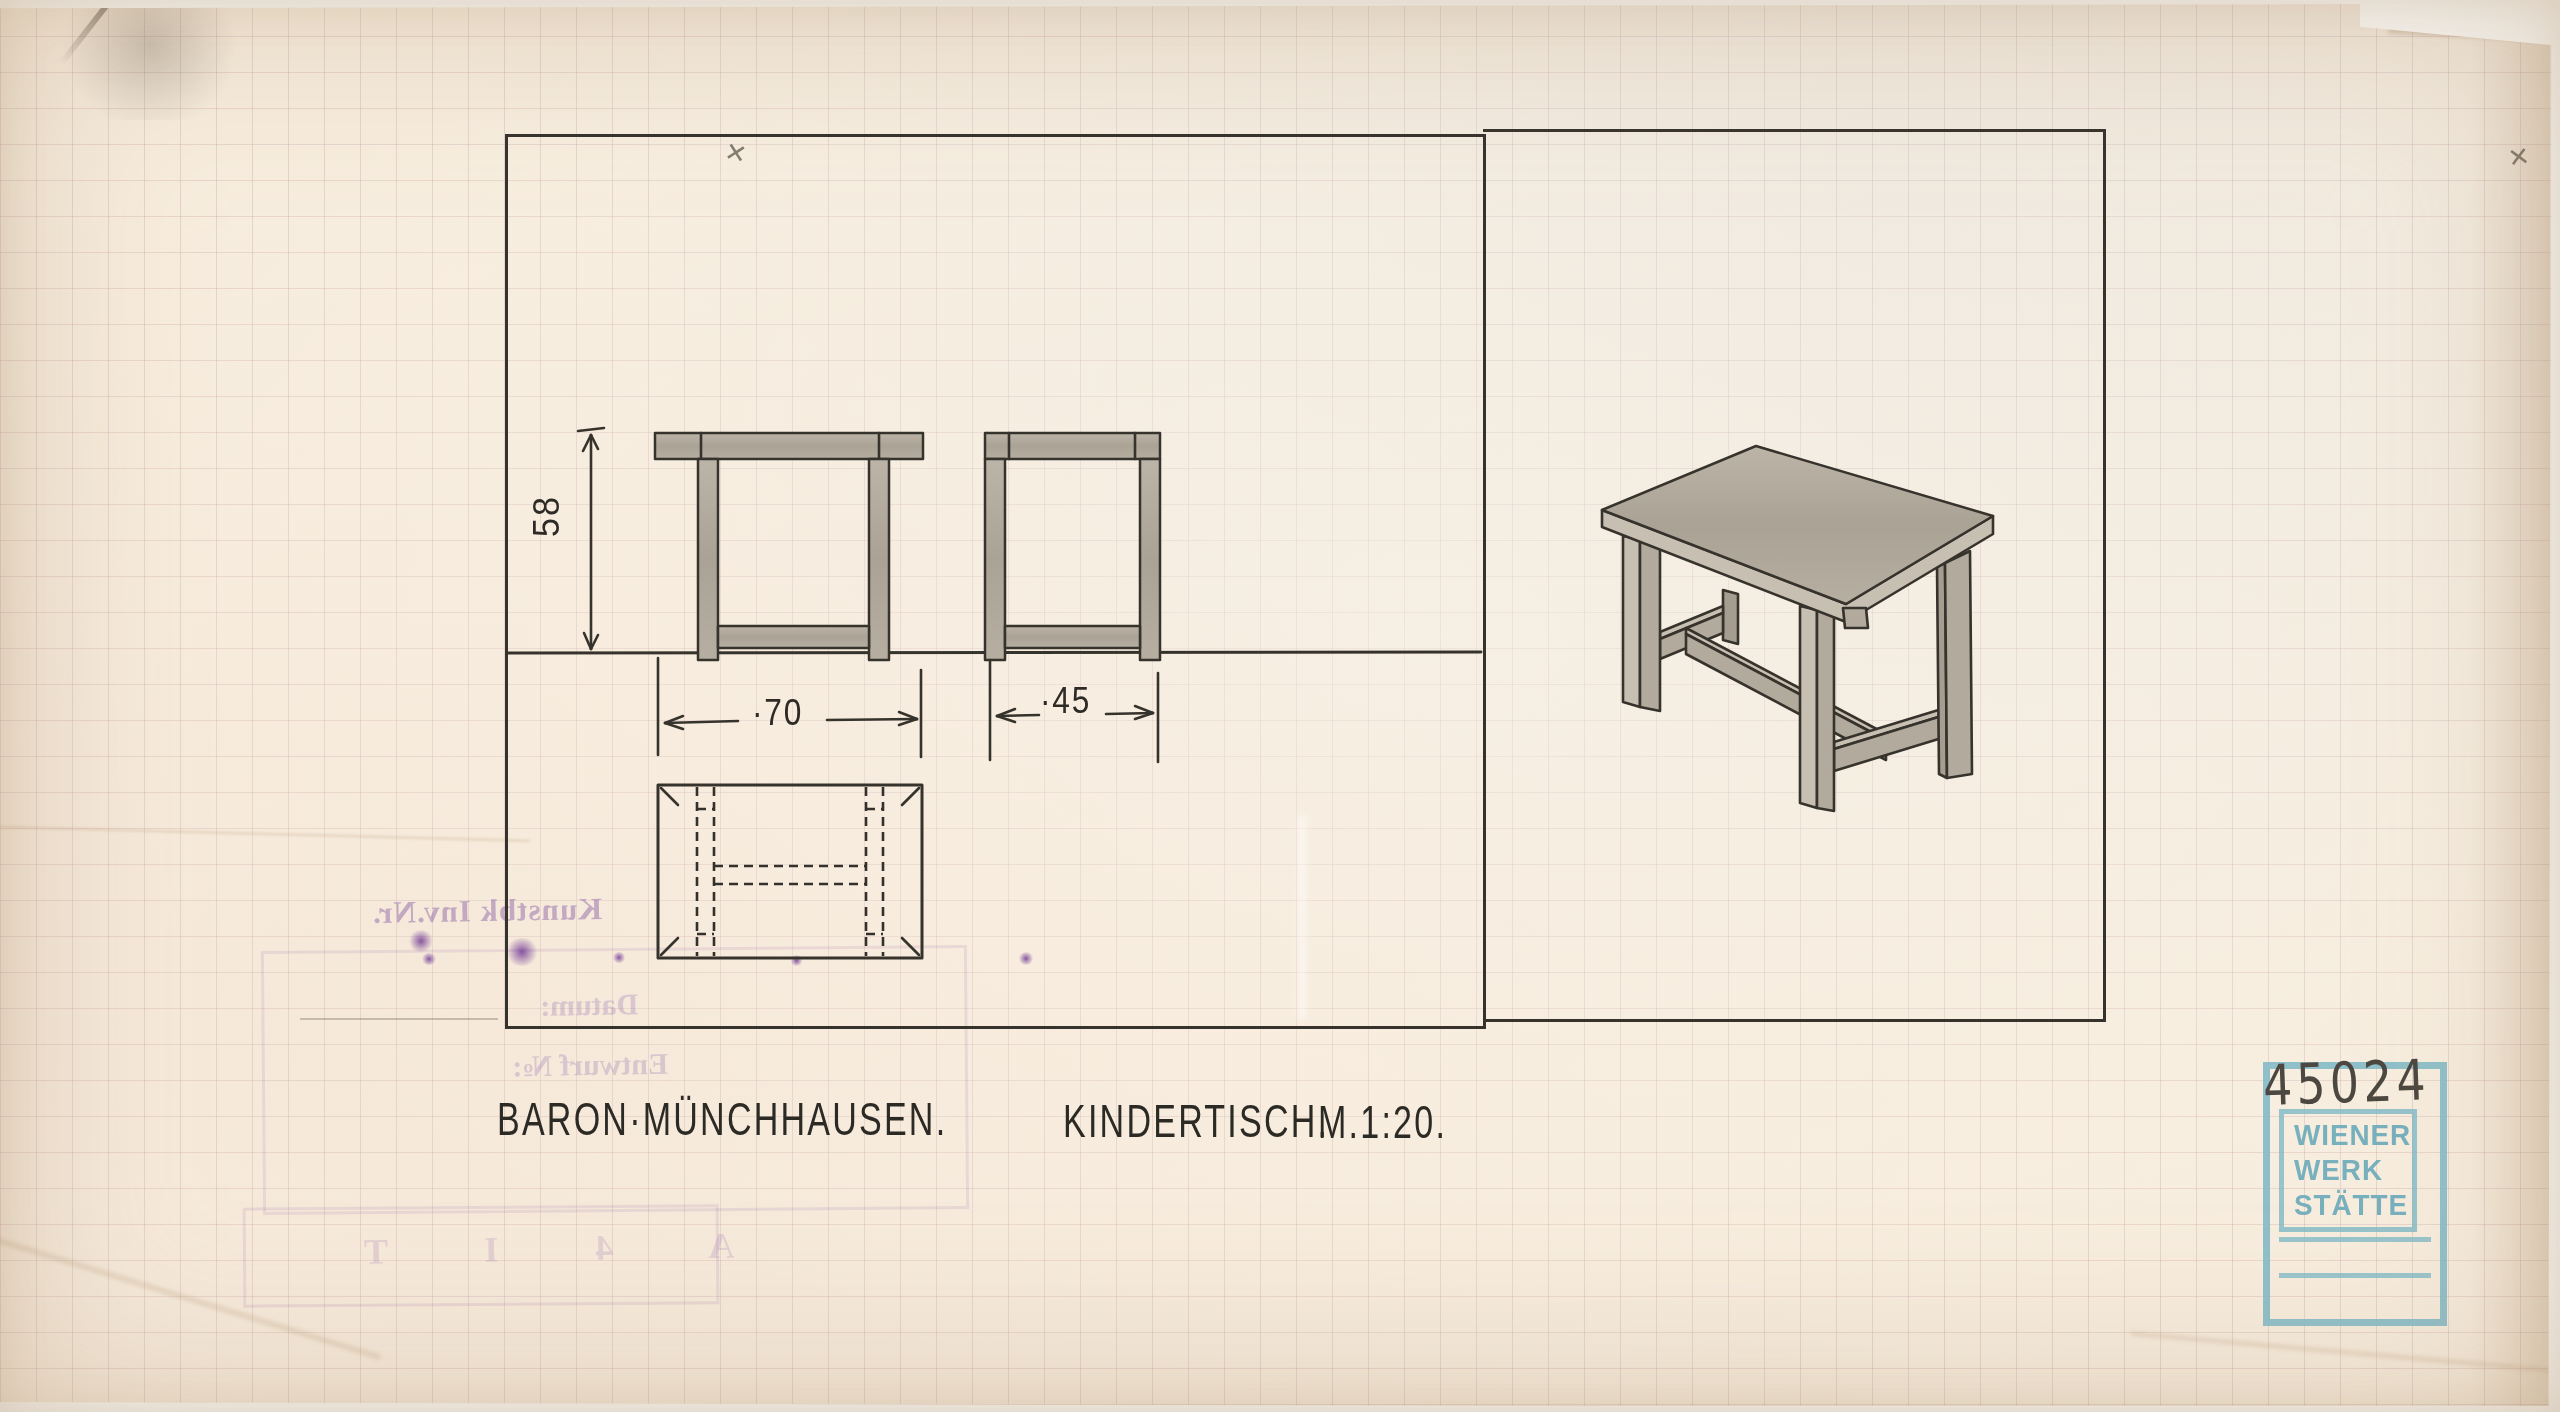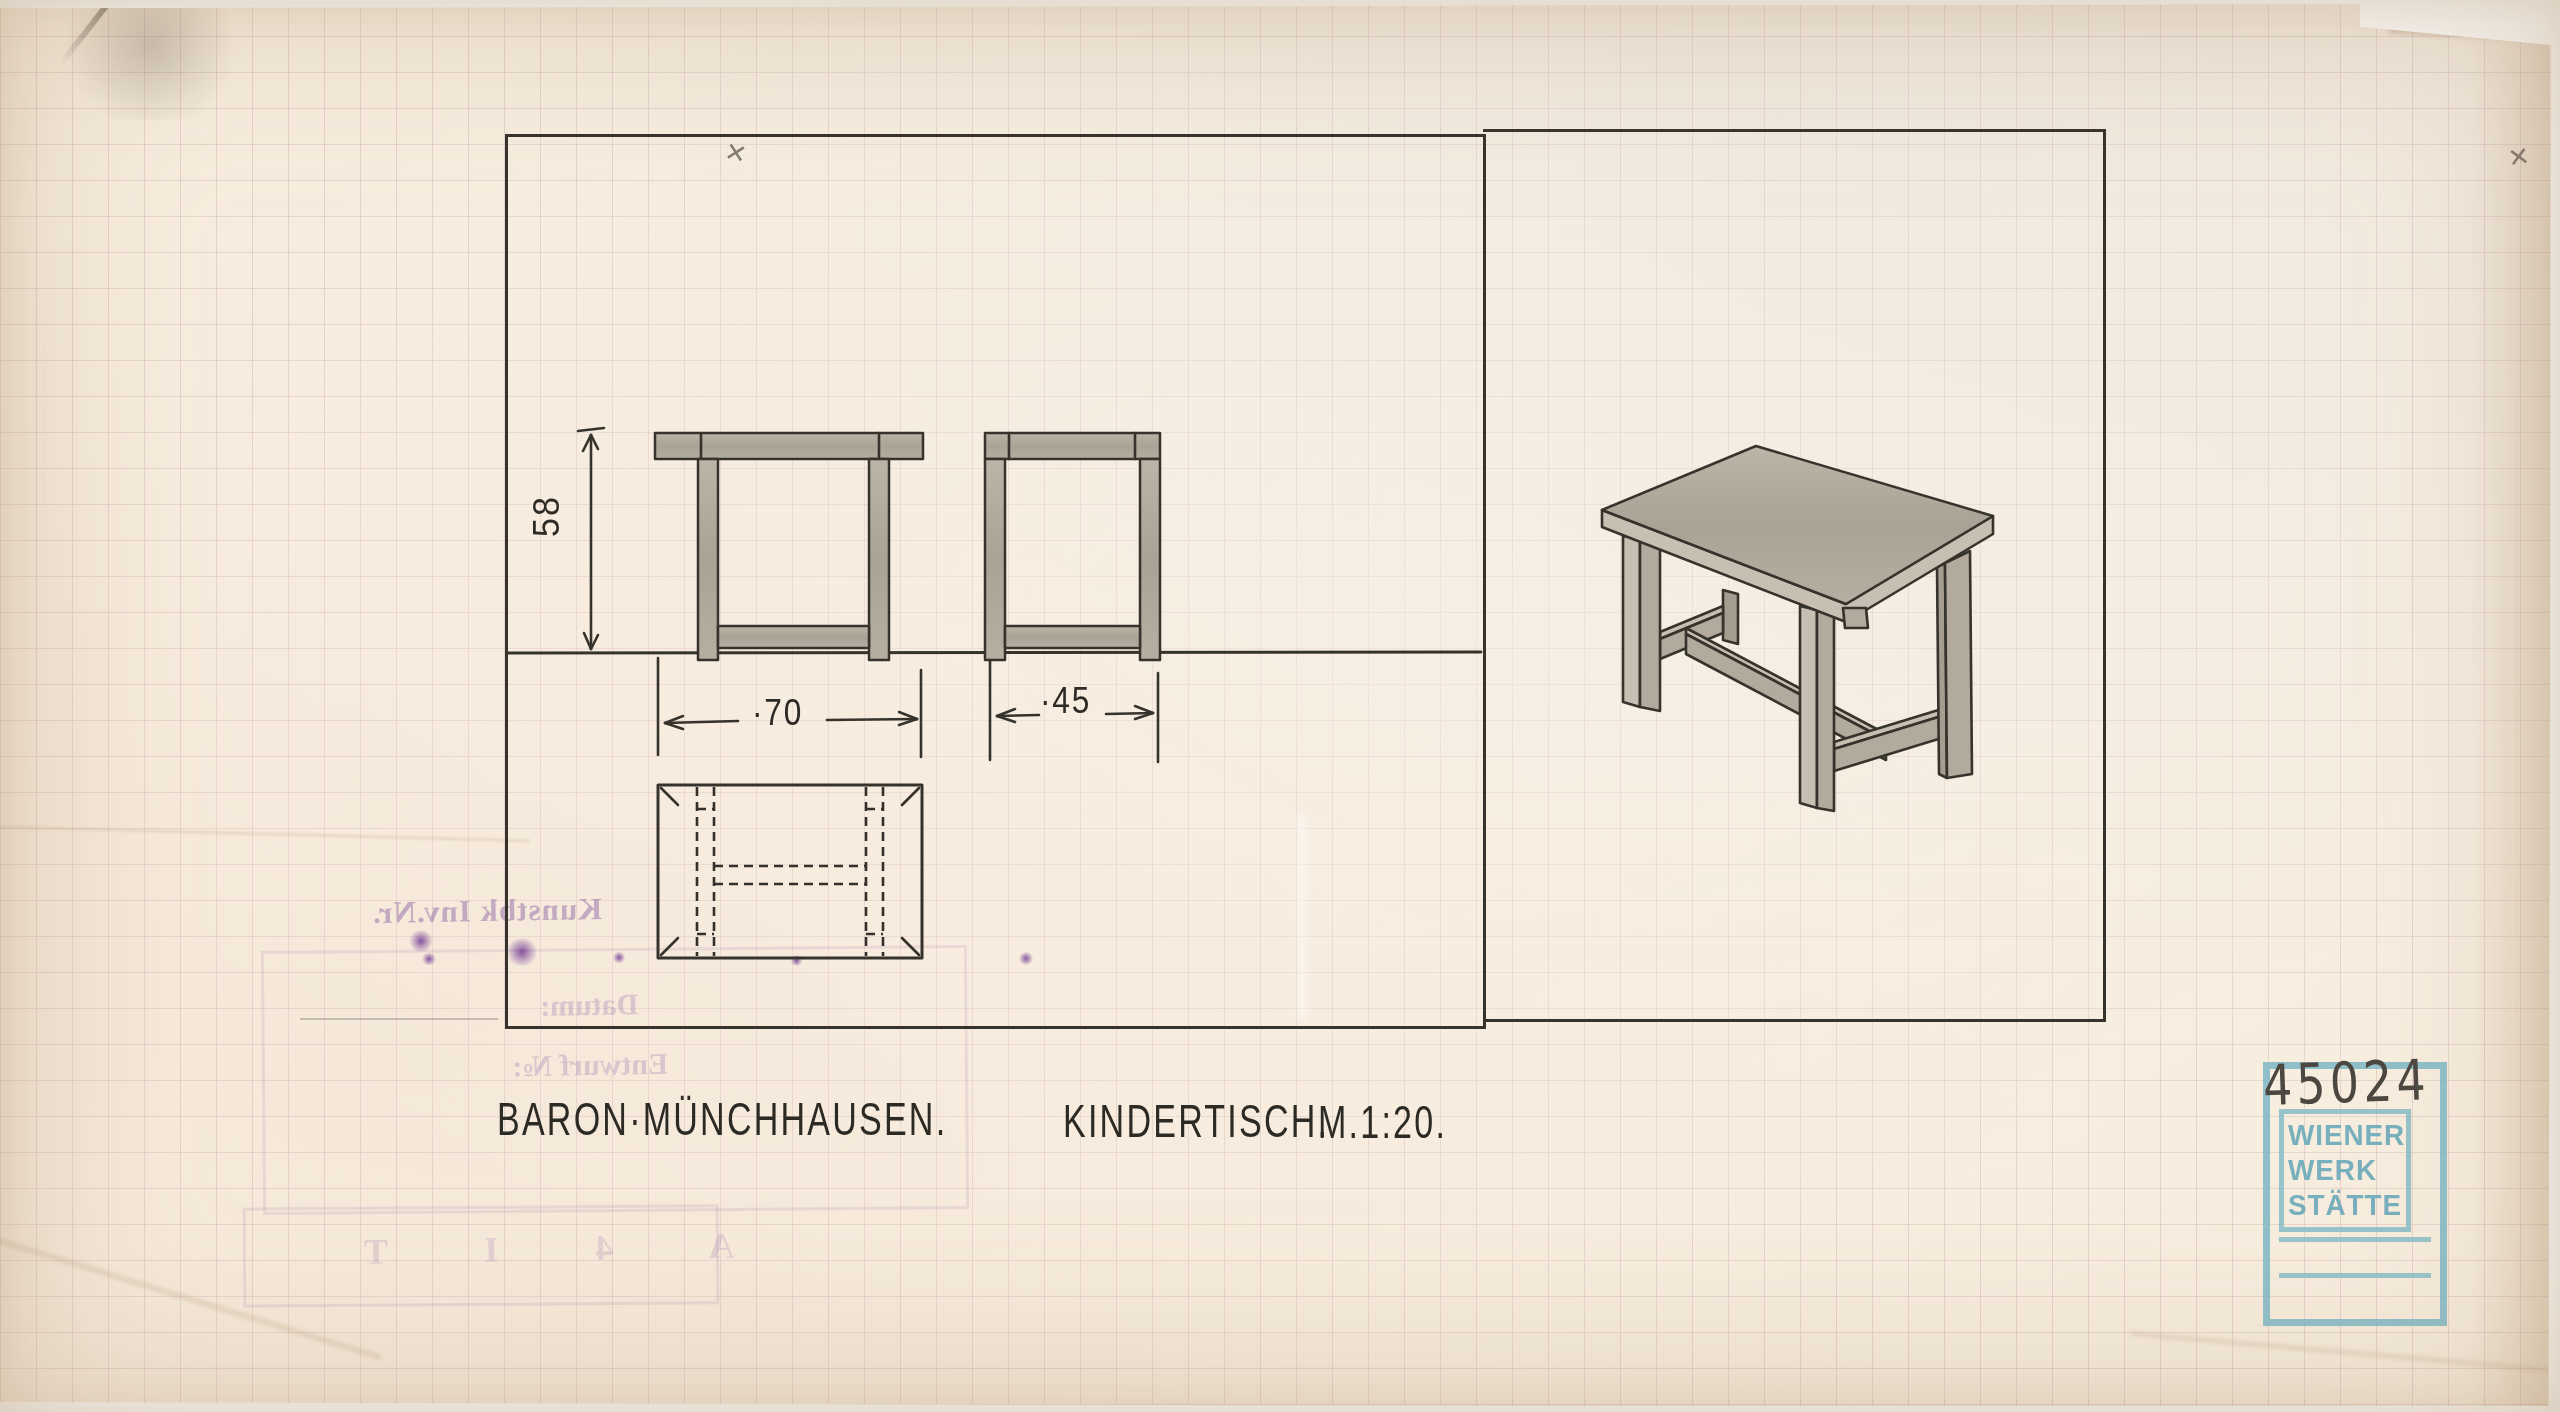--- a/index.html
+++ b/index.html
@@ -39,21 +39,21 @@
   .pl{fill:#c7bfb1;stroke:#36332d;stroke-width:2.6;stroke-linejoin:round;}
   .pm{fill:#b2aa9c;stroke:#36332d;stroke-width:2.6;stroke-linejoin:round;}
   .pd{fill:#a59d90;stroke:#36332d;stroke-width:2.6;stroke-linejoin:round;}
   
   .ww-stamp{position:absolute;left:2263px;top:1062px;width:170px;height:250px;
             border:7px solid rgba(129,186,199,0.88);}
   .ww-number{position:absolute;left:-8px;top:-16px;font-family:"DejaVu Sans",sans-serif;
              font-size:56px;color:#4c4841;letter-spacing:5px;white-space:nowrap;
              transform:rotate(-2deg) scaleX(0.82);transform-origin:left top;}
   .ww-box{position:absolute;left:9px;top:40px;width:118px;height:110px;
-          border:5px solid rgba(129,186,199,0.82);padding:3px 0 0 4px;}
+          border:5px solid rgba(129,186,199,0.82);padding:3px 0 0 10px;}
   .ww-line{font-size:30px;font-weight:bold;line-height:35px;color:rgba(113,173,188,0.95);
            letter-spacing:1px;transform:scaleX(0.93);transform-origin:left top;white-space:nowrap;
            font-family:"Liberation Sans",sans-serif;}
   .ww-rule{position:absolute;left:9px;right:9px;height:5px;background:rgba(129,186,199,0.8);}
   
   .bleed{position:absolute;color:rgba(124,79,158,0.42);font-family:"Liberation Serif",serif;
          font-weight:bold;white-space:nowrap;transform:scaleX(-1) rotate(1deg);}
   .bleed-faint{color:rgba(150,115,175,0.30);}
   .bleed-box{position:absolute;border:3px solid rgba(160,120,175,0.16);}
   .blot{position:absolute;border-radius:50%;background:radial-gradient(circle, rgba(98,38,140,0.75), rgba(98,38,140,0) 70%);}

